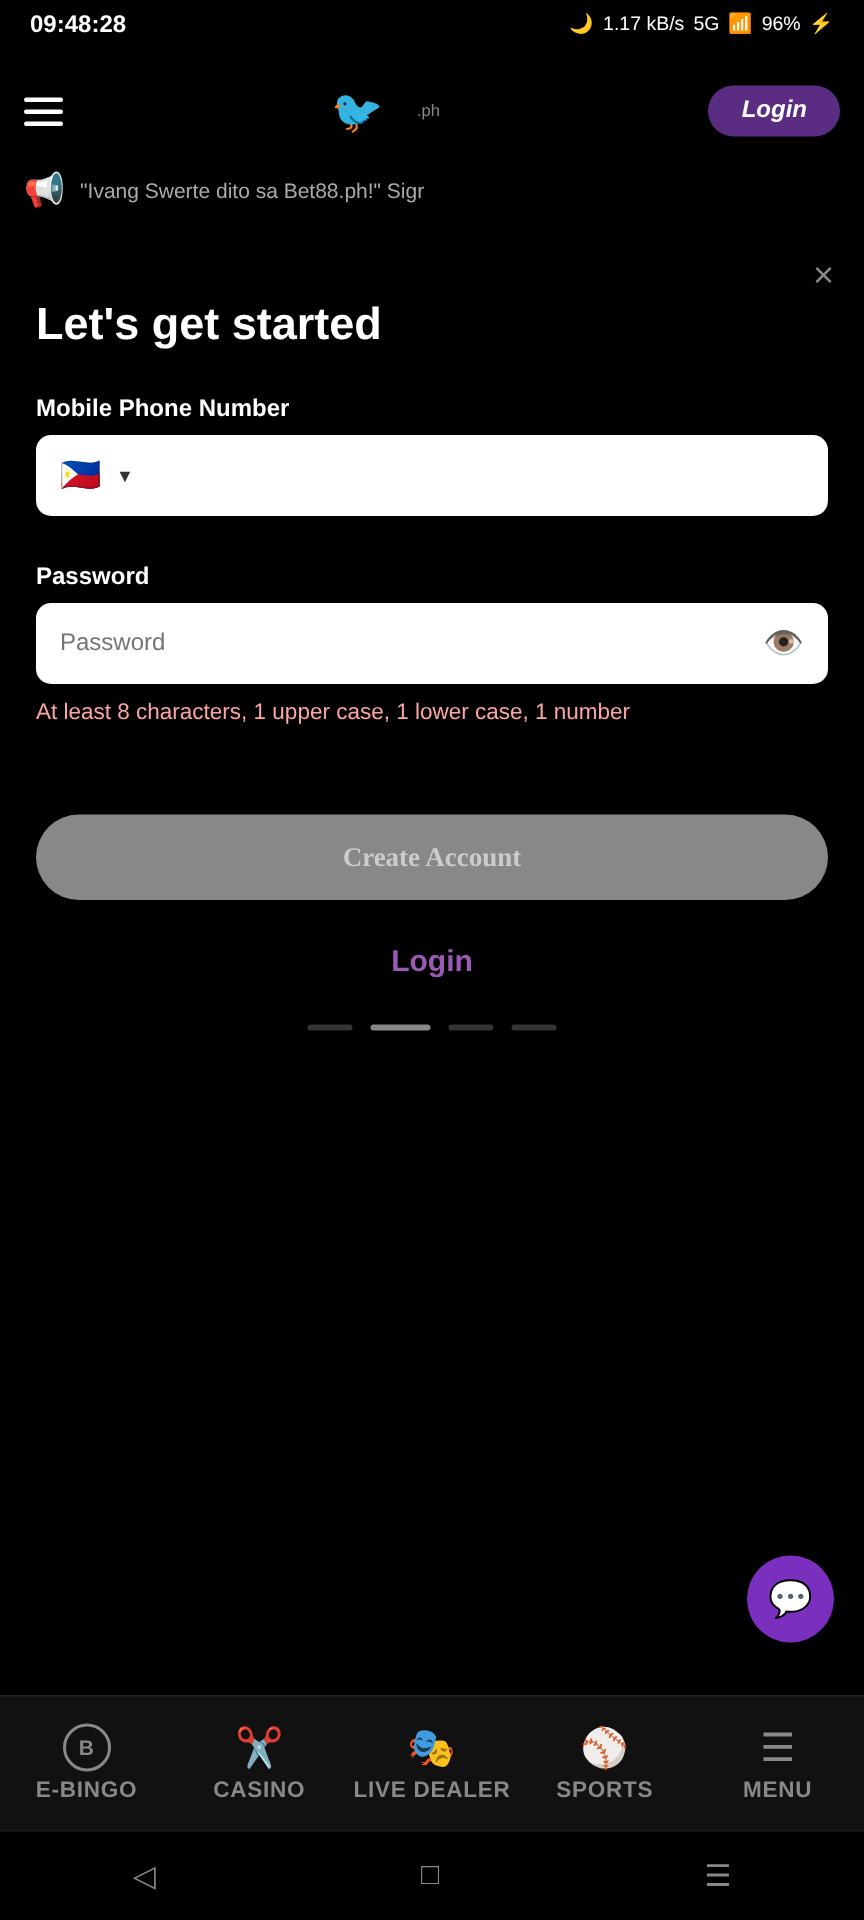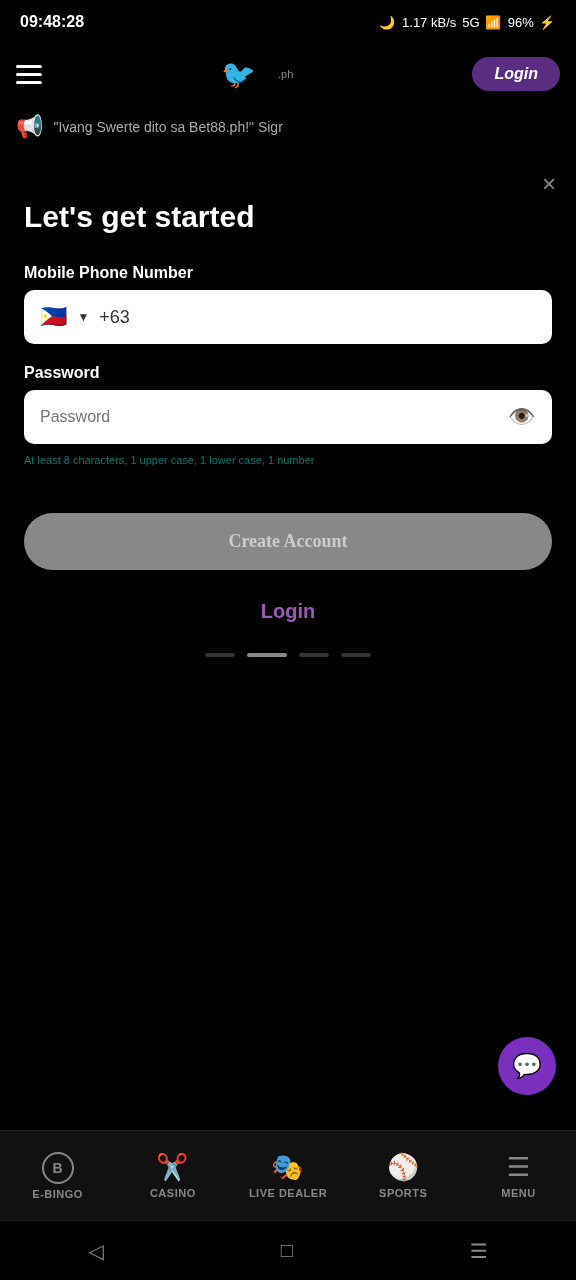--- a/index.html
+++ b/index.html
@@ -12,21 +12,21 @@
       font-family: -apple-system, BlinkMacSystemFont, 'Segoe UI', sans-serif;
       color: #fff;
       overflow: hidden;
       position: relative;
     }
 
     
     .status-bar {
       display: flex;
       justify-content: space-between;
-      align-items: center;
+      align-items: flex-start;
       padding: 8px 20px;
       height: 44px;
     }
     .status-time {
       font-size: 16px;
       font-weight: 600;
       color: #fff;
     }
     .status-icons {
       display: flex;
@@ -117,21 +117,21 @@
 
     .modal-title {
       font-size: 30px;
       font-weight: 800;
       color: #fff;
       text-align: left;
       margin: 20px 0 30px 0;
     }
 
     .form-group {
-      margin-bottom: 20px;
+      margin-bottom: 32px;
     }
 
     .form-label {
       display: block;
       color: #fff;
       font-size: 16px;
       font-weight: 600;
       margin-bottom: 8px;
     }
 
@@ -181,22 +181,22 @@
       width: 100%;
     }
 
     .eye-icon {
       color: #888;
       font-size: 22px;
       cursor: pointer;
     }
 
     .password-hint {
-      color: #0f766e;
-      font-size: 11px;
+      color: #fca5a5;
+      font-size: 15px;
       margin-top: 8px;
       line-height: 1.5;
     }
 
     .create-account-btn {
       width: 100%;
       background: #888;
       color: #ccc;
       border: none;
       border-radius: 30px;
@@ -273,21 +273,21 @@
     .nav-item {
       display: flex;
       flex-direction: column;
       align-items: center;
       gap: 4px;
       cursor: pointer;
       flex: 1;
     }
 
     .nav-label {
-      font-size: 11px;
+      font-size: 15px;
       color: #888;
       font-weight: 600;
       text-transform: uppercase;
       letter-spacing: 0.5px;
       text-align: right;
     }
 
     
     .system-nav {
       position: absolute;
@@ -352,21 +352,20 @@
   <button class="close-btn">×</button>
 
   <h1 class="modal-title">Let's get started</h1>
 
   
   <div class="form-group">
     <label class="form-label">Mobile Phone Number</label>
     <div class="phone-input-wrapper">
       <span class="flag-emoji">🇵🇭</span>
       <span class="dropdown-arrow">▼</span>
-      <input class="phone-input" type="tel" value="+63" placeholder="+63" style="">
     </div>
   </div>
 
   
   <div class="form-group">
     <label class="form-label">Password</label>
     <div class="password-input-wrapper">
       <input class="password-input" type="password" placeholder="Password" style="">
       <span class="eye-icon">👁️</span>
     </div>

